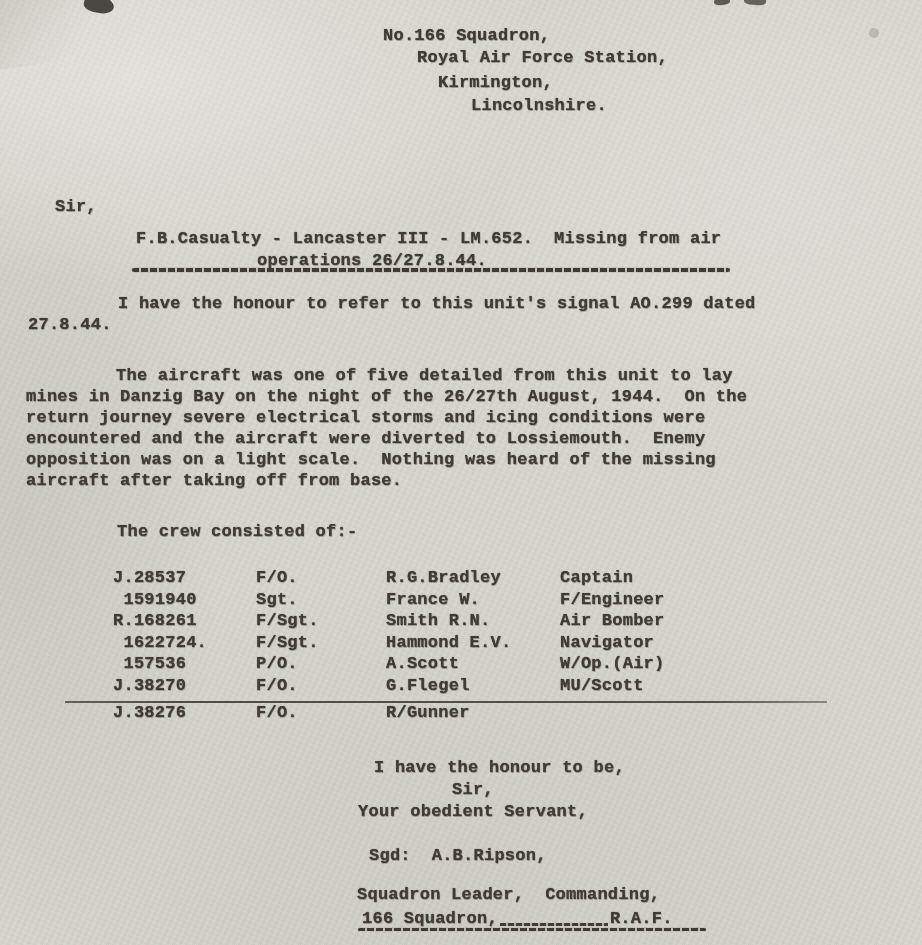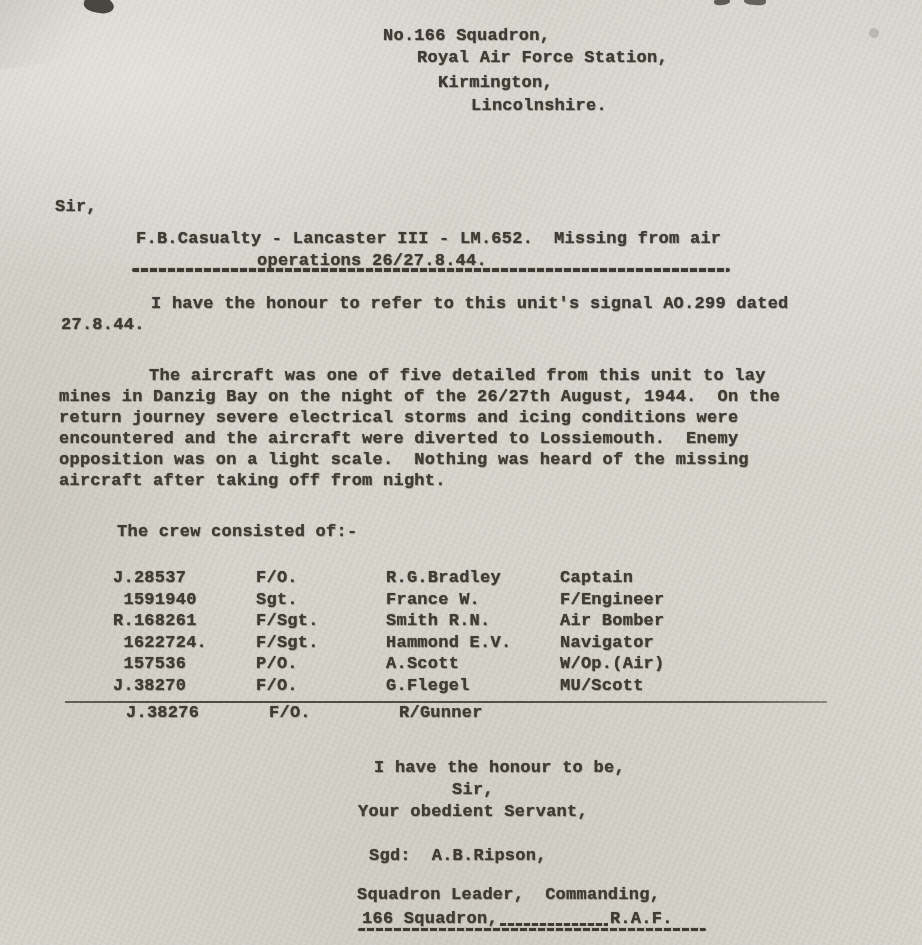--- a/index.html
+++ b/index.html
@@ -18,21 +18,21 @@
     font-family:"Liberation Mono","DejaVu Sans Mono",monospace;
   }
   .t{
     position:absolute;
     white-space:pre;
     font:bold 17px/21px "Liberation Mono","DejaVu Sans Mono",monospace;
     color:#403c35;
     letter-spacing:0.25px;
     text-shadow:0 0 1px rgba(62,57,49,0.85), 0.6px 0.6px 0 rgba(62,57,49,0.30);
   }
-  .para{position:absolute;margin-left:33px;}
+  .para{position:absolute;}
   .para .line{
     position:static;
     white-space:pre;
     font:bold 17px/21px "Liberation Mono","DejaVu Sans Mono",monospace;
     color:#403c35;
     letter-spacing:0.25px;
     text-shadow:0 0 1px rgba(62,57,49,0.85), 0.6px 0.6px 0 rgba(62,57,49,0.30);
   }
   .para .indent{text-indent:90px;}
   .dash{
@@ -48,21 +48,21 @@
   .ref{left:62px;top:137px;}
   .sal{left:55px;top:196px;}
   .subj1{left:136px;top:228px;}
   .subj2{left:257px;top:250px;}
   .subj-ul{left:132px;top:268px;width:598px;height:4px;}
   .p1{left:28px;top:293px;width:800px;}
   .p2{left:26px;top:365px;width:820px;}
   .crew-intro{left:117px;top:521px;}
   .crew{position:absolute;left:113px;top:567px;}
   .crew-row{display:grid;grid-template-columns:143px 130px 174px auto;height:21.6px;}
-  .crew-row.last{margin-top:5px;margin-left:13px;}
+  .crew-row.last{margin-top:5px;}
   .crew-row .cell{
     white-space:pre;
     font:bold 17px/21px "Liberation Mono","DejaVu Sans Mono",monospace;
     color:#403c35;letter-spacing:0.25px;
     text-shadow:0 0 1px rgba(62,57,49,0.85), 0.6px 0.6px 0 rgba(62,57,49,0.30);
   }
   .crew-divider{
     position:absolute;left:65px;top:701px;width:762px;height:2px;
     background:linear-gradient(90deg, rgba(64,60,53,0.75), rgba(64,60,53,0.9) 15%, rgba(64,60,53,0.85) 85%, rgba(64,60,53,0.5));
   }
@@ -120,21 +120,21 @@
     <div class="line indent">I have the honour to refer to this unit's signal AO.299 dated</div>
     <div class="line">27.8.44.</div>
   </div>
 
   <div class="para p2">
     <div class="line indent">The aircraft was one of five detailed from this unit to lay</div>
     <div class="line">mines in Danzig Bay on the night of the 26/27th August, 1944.  On the</div>
     <div class="line">return journey severe electrical storms and icing conditions were</div>
     <div class="line">encountered and the aircraft were diverted to Lossiemouth.  Enemy</div>
     <div class="line">opposition was on a light scale.  Nothing was heard of the missing</div>
-    <div class="line">aircraft after taking off from night.</div>
+    <div class="line">aircraft after taking off from base.</div>
   </div>
 
   <div class="t crew-intro">The crew consisted of:-</div>
 
   <div class="crew">
     <div class="crew-row">
       <span class="cell">J.28537</span>
       <span class="cell">F/O.</span>
       <span class="cell">R.G.Bradley</span>
       <span class="cell">Captain</span>

